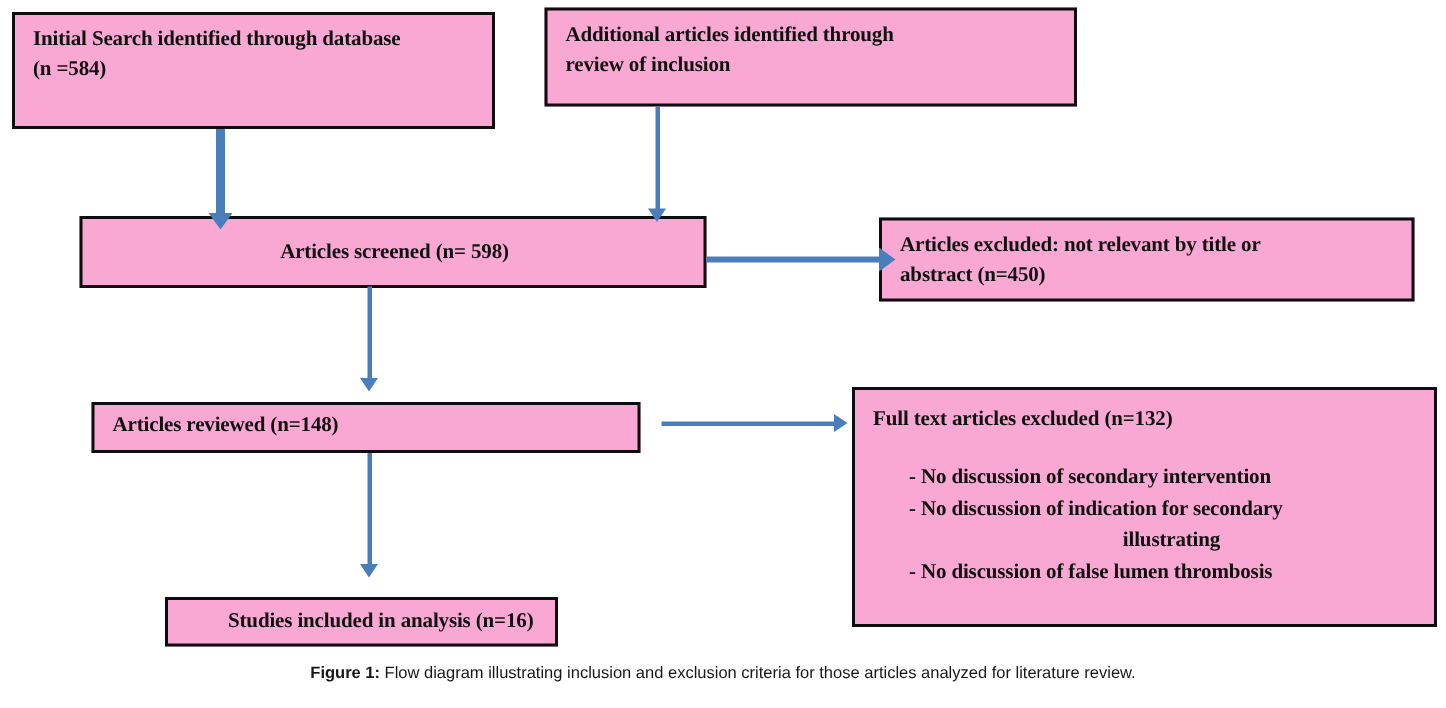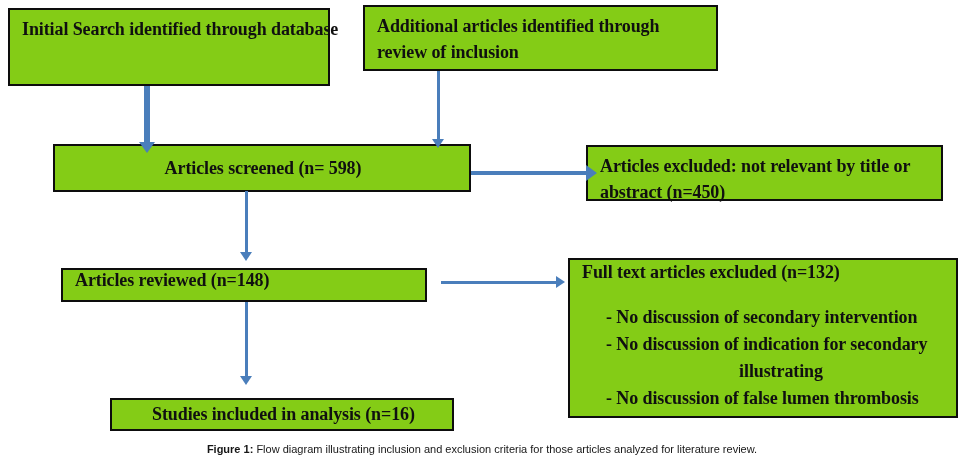--- a/index.html
+++ b/index.html
@@ -12,45 +12,45 @@
     position: relative;
     width: 964px;
     height: 472px;
     background: #ffffff;
     font-family: "Liberation Serif", "DejaVu Serif", serif;
     overflow: hidden;
   }
   .flow-box {
     position: absolute;
     box-sizing: border-box;
-    background: #84cc16;
+    background: #f9a8d4;
     border: 2px solid #0d0d0d;
     padding: 7px 10px 6px 12px;
     color: #101010;
     font-weight: bold;
-    font-size: 18px;
+    font-size: 14px;
     line-height: 1.42;
     letter-spacing: -0.1px;
   }
   .flow-box .line {
     display: block;
     white-space: nowrap;
   }
 
   
   #box-initial-search { left: 8px;   top: 8px;   width: 322px; height: 78px; }
   #box-additional-articles { left: 363px; top: 5px;   width: 355px; height: 66px; }
   #box-articles-screened   { left: 53px;  top: 144px; width: 418px; height: 48px;
                              display: flex; align-items: center; justify-content: center; }
   #box-articles-excluded   { left: 586px; top: 145px; width: 357px; height: 56px; }
   #box-articles-reviewed   { left: 61px;  top: 268px; width: 366px; height: 34px;
                              display: flex; align-items: flex-end; }
   #box-fulltext-excluded   { left: 568px; top: 258px; width: 390px; height: 160px;
-                             padding-top: 0; }
-  #box-studies-included    { left: 110px; top: 398px; width: 344px; height: 33px;
+                             padding-top: 10px; }
+  #box-studies-included    { left: 110px; top: 398px; width: 262px; height: 33px;
                              display: flex; align-items: center; padding-left: 40px; }
 
   #box-fulltext-excluded .heading { display: block; margin-bottom: 18px; }
   #box-fulltext-excluded .bullet  { display: block; line-height: 1.5; margin-left: 24px; }
   #box-fulltext-excluded .bullet.indented { text-align: center; padding-left: 10px; }
 
   
   .connector { position: absolute; }
   .conn-stem { position: absolute; background: #4A7EBB; }
   .conn-head { position: absolute; width: 0; height: 0; }
@@ -107,20 +107,21 @@
   }
   #figure-caption .caption-label { font-weight: bold; }
 </style>
 </head>
 <body>
 
 <div id="figure-root">
 
   <div class="flow-box" id="box-initial-search">
     <span class="line">Initial Search identified through database</span>
+    <span class="line">(n =584)</span>
   </div>
 
   <div class="flow-box" id="box-additional-articles">
     <span class="line">Additional articles identified through</span>
     <span class="line">review of inclusion</span>
   </div>
 
   <div class="flow-box" id="box-articles-screened">
     <span class="line">Articles screened (n= 598)</span>
   </div>

